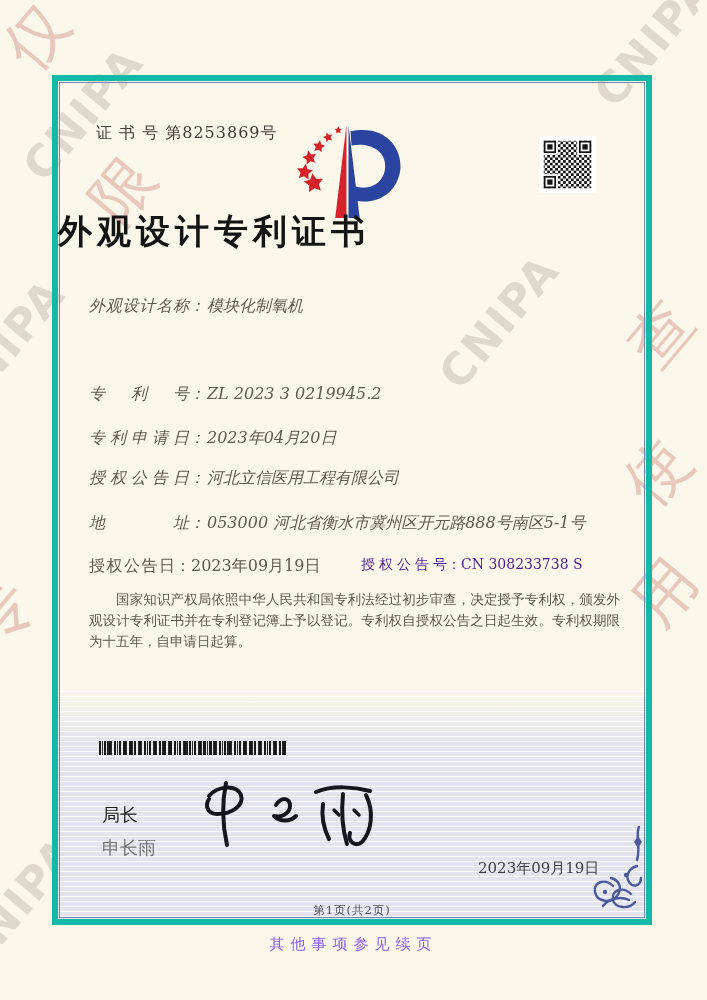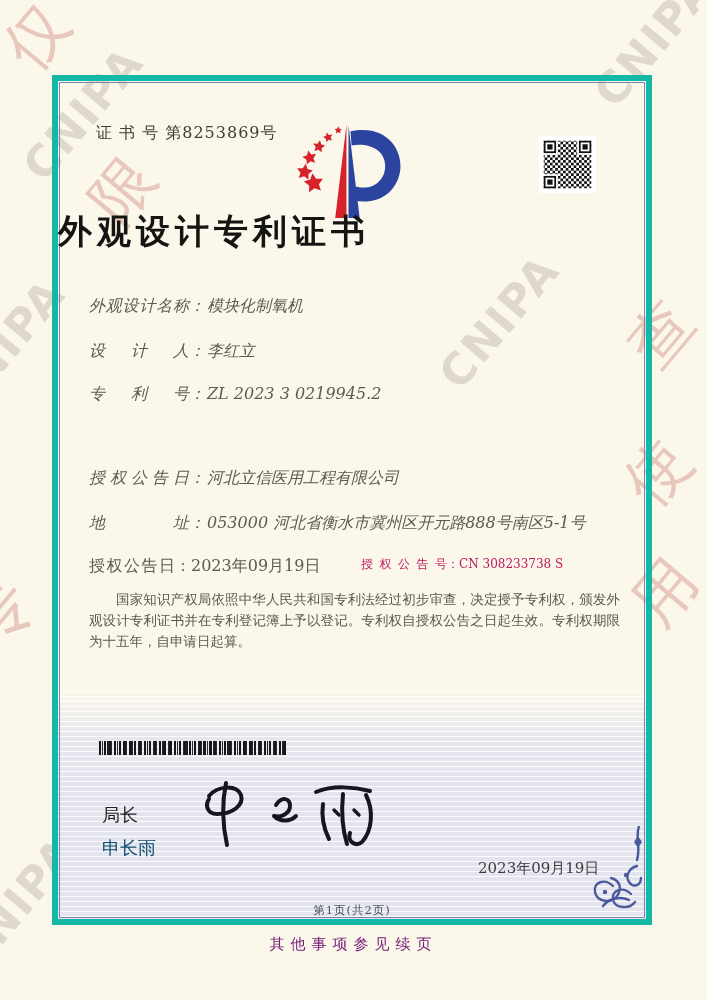--- a/index.html
+++ b/index.html
@@ -32,46 +32,46 @@
   .title{position:absolute;left:0;width:100%;top:128px;
          font-size:34px;font-weight:bold;color:#141412;letter-spacing:5px;}
 
   
   .row{position:absolute;left:31px;font-size:16px;color:#5f5a50;white-space:nowrap;font-style:italic;}
   .f-label{display:inline-block;width:100px;text-align:justify;text-align-last:justify;}
   .f-colon{margin:0 2px 0 0;}
   .r0{top:215px;} .r1{top:260px;} .r2{top:303px;} .r3{top:347px;}
   .r4{top:387px;} .r5{top:432px;}
   .grant-left{position:absolute;left:31px;top:475px;font-size:16px;color:#5f5a50;white-space:nowrap;}
-  .grant-right{position:absolute;left:303px;top:475px;font-size:12px;color:#be185d;white-space:nowrap;}
+  .grant-right{position:absolute;left:303px;top:475px;font-size:14px;color:#4c1d95;white-space:nowrap;}
   .g-label{display:inline-block;width:86px;text-align:justify;text-align-last:justify;}
 
   
   .bodytext{position:absolute;left:31px;right:26px;top:508px;font-size:13.5px;
             line-height:21px;color:#5d574d;text-align:justify;}
   .bodytext p{margin:0 0 12px 0;text-indent:2em;}
 
   
   .barcode{position:absolute;left:41px;top:660px;width:187px;height:14px;
     background:
       repeating-linear-gradient(90deg,#17171a 0 2px,transparent 2px 5px),
       repeating-linear-gradient(90deg,#17171a 0 1px,transparent 1px 8px),
       repeating-linear-gradient(90deg,rgba(20,20,25,.9) 0 1px,transparent 1px 3px);}
   .signer-title{position:absolute;left:44px;top:722px;font-size:18px;color:#21211f;
     font-family:"DejaVu Sans","Liberation Sans",sans-serif;}
-  .signer-name{position:absolute;left:44px;top:755px;font-size:18px;color:#0c4a6e;
+  .signer-name{position:absolute;left:44px;top:755px;font-size:18px;color:#737373;
     font-family:"DejaVu Sans","Liberation Sans",sans-serif;}
   .sig{position:absolute;left:138px;top:688px;width:196px;height:84px;}
   .issue-date{position:absolute;left:420px;top:778px;font-size:15px;color:#3c3c40;}
   .page-note{position:absolute;left:0;width:100%;top:822px;text-align:center;
              font-size:11.5px;color:#4a4e60;letter-spacing:1px;}
   .ornament{position:absolute;right:1px;bottom:1px;width:64px;height:92px;}
 
   .footer-note{position:absolute;left:0;width:100%;top:935px;text-align:center;
-               font-size:15px;color:#701a75;letter-spacing:6px;z-index:2;}
+               font-size:15px;color:#8b5cf6;letter-spacing:6px;z-index:2;}
 </style>
 </head>
 <body>
 
 <span class="wm wm-zh wm0">仅</span>
 <span class="wm wm-en wm1">CNIPA</span>
 <span class="wm wm-zh wm2">限</span>
 <span class="wm wm-en wm3">CNIPA</span>
 <span class="wm wm-en wm4">CNIPA</span>
 <span class="wm wm-en wm5">CNIPA</span>
@@ -125,25 +125,25 @@
       <rect x="2" y="22" width="5" height="5" fill="#fff"></rect>
         <rect x="3" y="23" width="3" height="3" fill="#111"></rect>
     </g>
   </svg>
 
   <div class="title">外观设计专利证书</div>
 
   <div class="row r0">
     <span class="f-label">外观设计名称</span><span class="f-colon">：</span><span>模块化制氧机</span>
   </div>
-  <div class="row r1">
-    <span class="f-label">设计人</span><span class="f-colon">：</span><span>李红立</span>
-  </div>
   <div class="row r2">
     <span class="f-label">专利号</span><span class="f-colon">：</span><span>ZL 2023 3 0219945.2</span>
+  </div>
+  <div class="row r3">
+    <span class="f-label">专利申请日</span><span class="f-colon">：</span><span>2023年04月20日</span>
   </div>
   <div class="row r4">
     <span class="f-label">授权公告日</span><span class="f-colon">：</span><span>河北立信医用工程有限公司</span>
   </div>
   <div class="row r5">
     <span class="f-label">地址</span><span class="f-colon">：</span><span>053000 河北省衡水市冀州区开元路888号南区5-1号</span>
   </div>
 
   <div class="grant-left">
     <span class="g-label">授权公告日</span><span>：</span><span>2023年09月19日</span>

